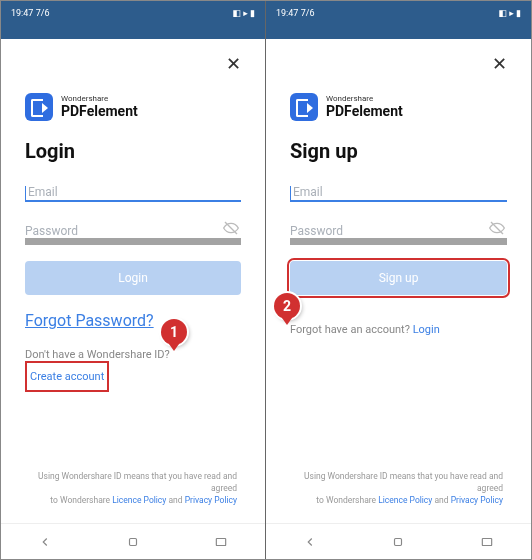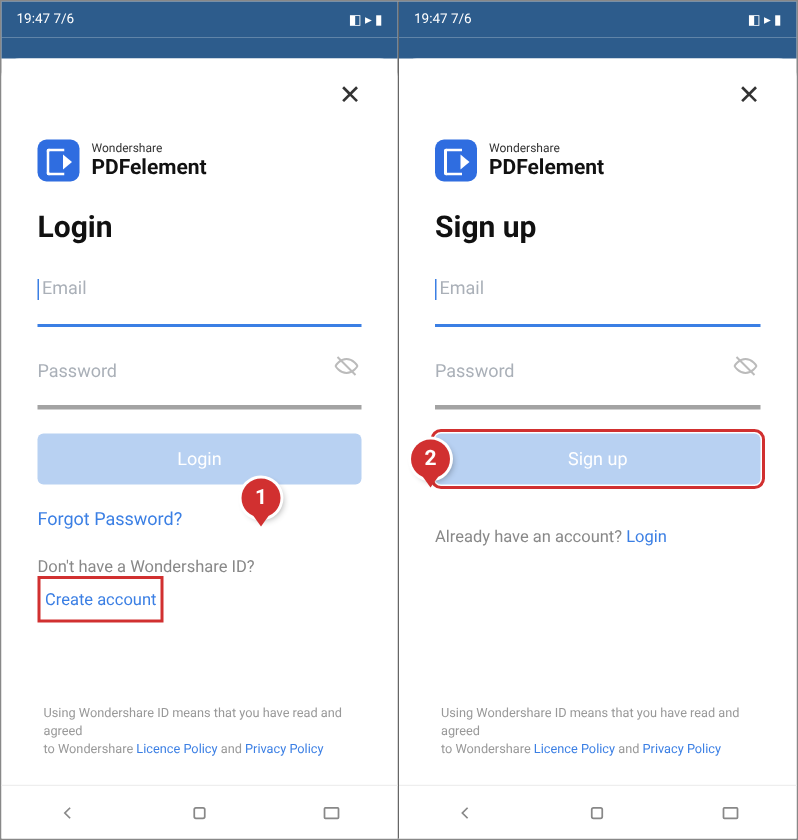--- a/index.html
+++ b/index.html
@@ -109,26 +109,26 @@
       margin-top: 18px;
     }
     .input-field {
       margin-top: 22px;
       position: relative;
     }
     .input-field.active {
       border-bottom: 2px solid #3b7fe4;
     }
     .input-field.inactive {
-      border-bottom: 3px solid #a3a3a3;
+      border-bottom: 7px solid #a3a3a3;
     }
     .input-placeholder {
       font-size: 12px;
       color: #aab0b8;
-      padding-bottom: 16px;
+      padding-bottom: 0;
     }
     .input-caret {
       display: inline-block;
       width: 1px;
       height: 14px;
       background: #3b7fe4;
       margin-right: 2px;
       vertical-align: middle;
     }
     .eye-icon {
@@ -150,41 +150,42 @@
       text-align: center;
       padding: 10px 0;
       border-radius: 4px;
       font-size: 12px;
     }
     .primary-btn.highlighted {
       outline: 2px solid #d13030;
       outline-offset: 1px;
     }
     .link-text {
-      font-size: 12px;
+      font-size: 16px;
       color: #3b7fe4;
       margin-top: 16px;
+      text-decoration: underline;
     }
     .secondary-row {
       margin-top: 18px;
       font-size: 11px;
       color: #888;
     }
     .secondary-row .inline-link {
       color: #3b7fe4;
     }
     .inline-box {
       border: 2px solid #d13030;
       padding: 7px 3px;
       display: inline-block;
     }
     .footer-text {
       font-size: 8.5px;
       color: #999;
-      text-align: left;
+      text-align: right;
       line-height: 1.4;
       margin-top: auto;
       padding: 0 4px 8px 4px;
     }
     .footer-text .fl {
       color: #3b7fe4;
     }
     .nav-bar {
       height: 36px;
       border-top: 1px solid #eee;
@@ -330,21 +331,21 @@
               <path d="M1 12s4-7 11-7 11 7 11 7-4 7-11 7S1 12 1 12z"></path>
               <line x1="3" y1="3" x2="21" y2="21"></line>
             </svg>
         </span>
       </div>
 
 
       <div class="primary-btn highlighted">Sign up</div>
 
       <div class="secondary-row" style="margin-top:28px">
-        <span>Already have an account?</span>
+        <span>Forgot have an account?</span>
         <span class="inline-link">Login</span>
       </div>
 
       <div class="callout c2">2</div>
 
       <div class="footer-text">
         <span>Using Wondershare ID means that you have read and agreed</span><br>
         <span>to Wondershare </span><span class="fl">Licence Policy</span><span> and </span><span class="fl">Privacy Policy</span>
       </div>
     </div>

